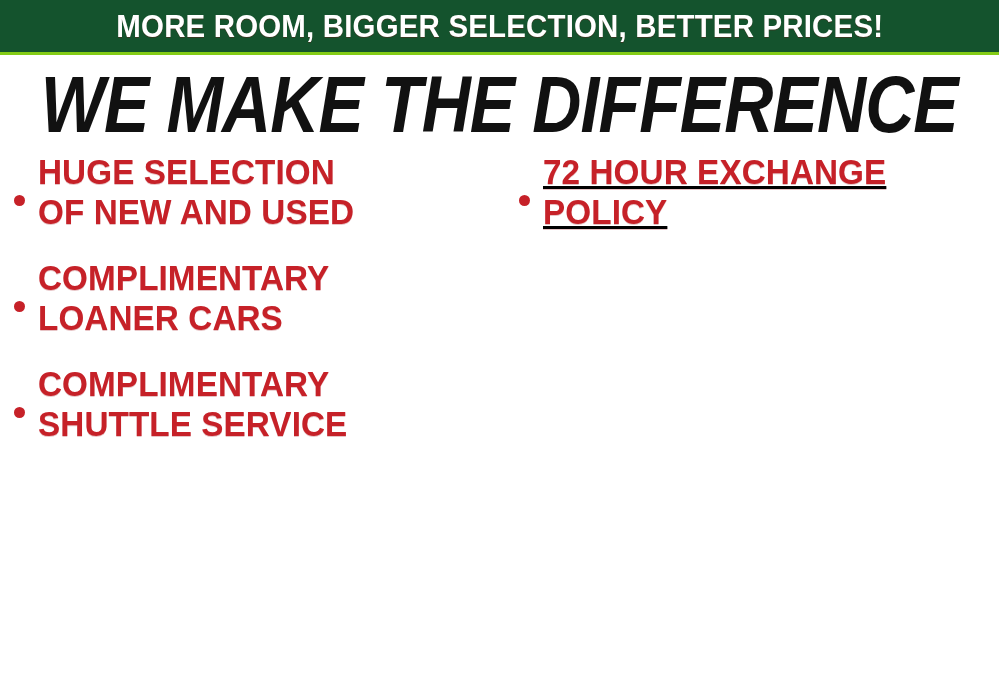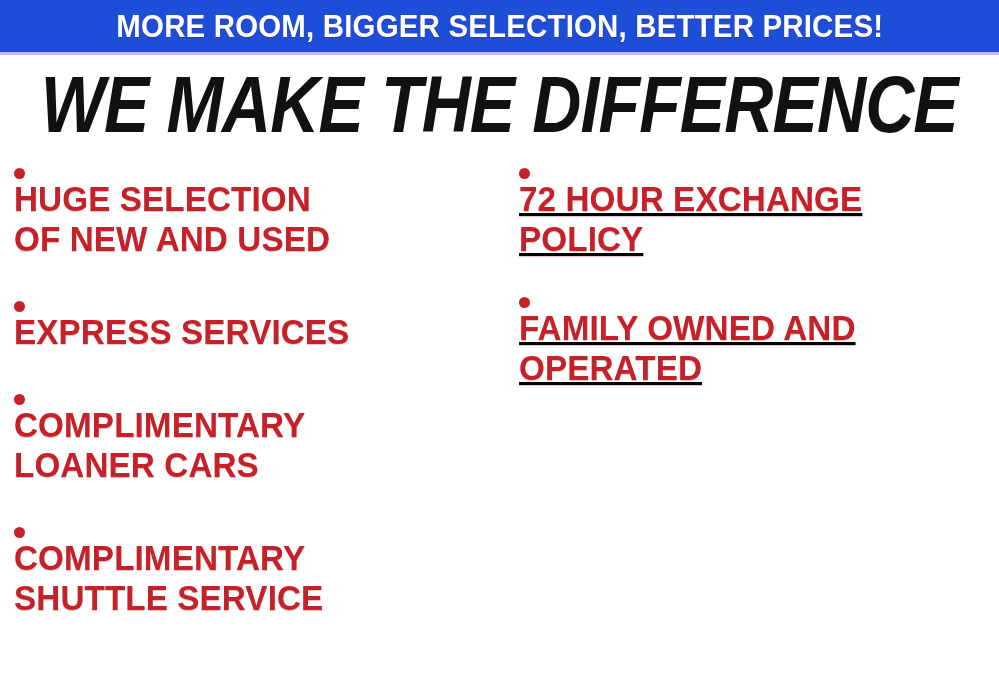--- a/index.html
+++ b/index.html
@@ -20,22 +20,22 @@
     box-sizing: border-box;
   }
 
   
   .banner {
     position: absolute;
     left: 0;
     top: 0;
     width: 999px;
     height: 55px;
-    background: #1d4ed8;
-    border-bottom: 3px solid #c4b5fd;
+    background: #14532d;
+    border-bottom: 3px solid #84cc16;
     display: flex;
     align-items: center;
     justify-content: center;
     box-sizing: border-box;
   }
   .banner-text {
     color: #ffffff;
     font-family: "Liberation Sans", sans-serif;
     font-weight: bold;
     font-size: 32px;
@@ -89,23 +89,22 @@
     width: 505px;
     padding-left: 14px;
   }
   .column-right {
     width: 494px;
     padding-left: 14px;
   }
 
   .bullet-item {
     display: flex;
-    align-items: flex-start;
+    align-items: center;
     margin-bottom: 26px;
-    flex-direction: column;
   }
   .column-right .bullet-item {
     margin-bottom: 22px;
     text-decoration: underline;
   }
   .bullet-dot {
     flex: 0 0 auto;
     width: 11px;
     height: 11px;
     border-radius: 50%;
@@ -142,24 +141,20 @@
   <div class="columns">
 
     <div class="column column-left">
 
       <div class="bullet-item">
         <span class="bullet-dot"></span>
         <span class="bullet-text">HUGE SELECTION
 OF NEW AND USED</span>
       </div>
 
-      <div class="bullet-item">
-        <span class="bullet-dot"></span>
-        <span class="bullet-text">EXPRESS SERVICES</span>
-      </div>
 
 
       <div class="bullet-item">
         <span class="bullet-dot"></span>
         <span class="bullet-text">COMPLIMENTARY
 LOANER CARS</span>
       </div>
 
       <div class="bullet-item">
         <span class="bullet-dot"></span>
@@ -173,24 +168,19 @@
 
       <div class="bullet-item">
         <span class="bullet-dot"></span>
         <span class="bullet-text">72 HOUR EXCHANGE
 POLICY</span>
       </div>
 
 
 
 
-      <div class="bullet-item">
-        <span class="bullet-dot"></span>
-        <span class="bullet-text">FAMILY OWNED AND
-OPERATED</span>
-      </div>
 
 
     </div>
 
   </div>
 
 </div>
 
 </body></html>

